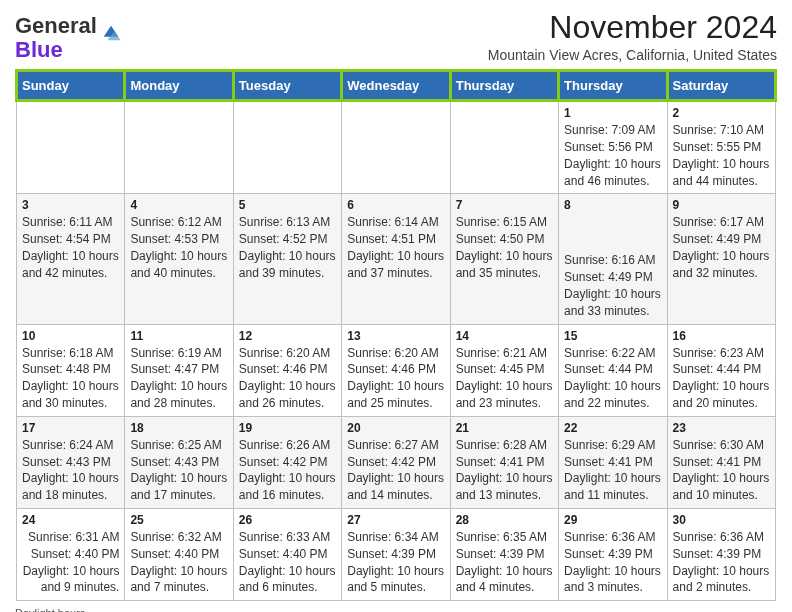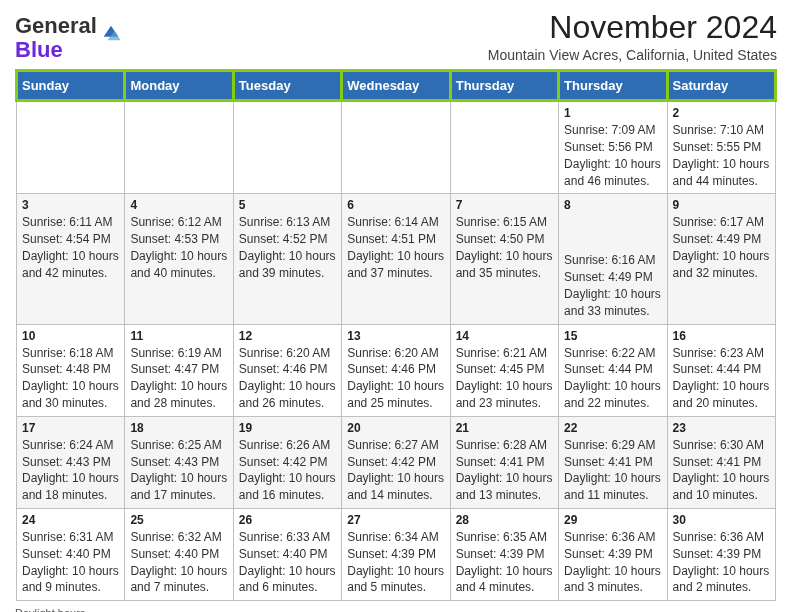--- a/index.html
+++ b/index.html
@@ -274,21 +274,21 @@
         <td>
           <span class="day-num">23</span>
           <div class="day-info" style="white-space: pre-line;">Sunrise: 6:30 AM
 Sunset: 4:41 PM
 Daylight: 10 hours and 10 minutes.</div>
         </td>
       </tr>
       <tr>
         <td>
           <span class="day-num">24</span>
-          <div class="day-info" style="white-space: pre-line;">Sunrise: 6:31 AM
+          <div class="day-info" style="white-space: pre-line; text-align: right;">Sunrise: 6:31 AM
 Sunset: 4:40 PM
 Daylight: 10 hours and 9 minutes.</div>
         </td>
         <td>
           <span class="day-num">25</span>
           <div class="day-info" style="white-space: pre-line;">Sunrise: 6:32 AM
 Sunset: 4:40 PM
 Daylight: 10 hours and 7 minutes.</div>
         </td>
         <td>

